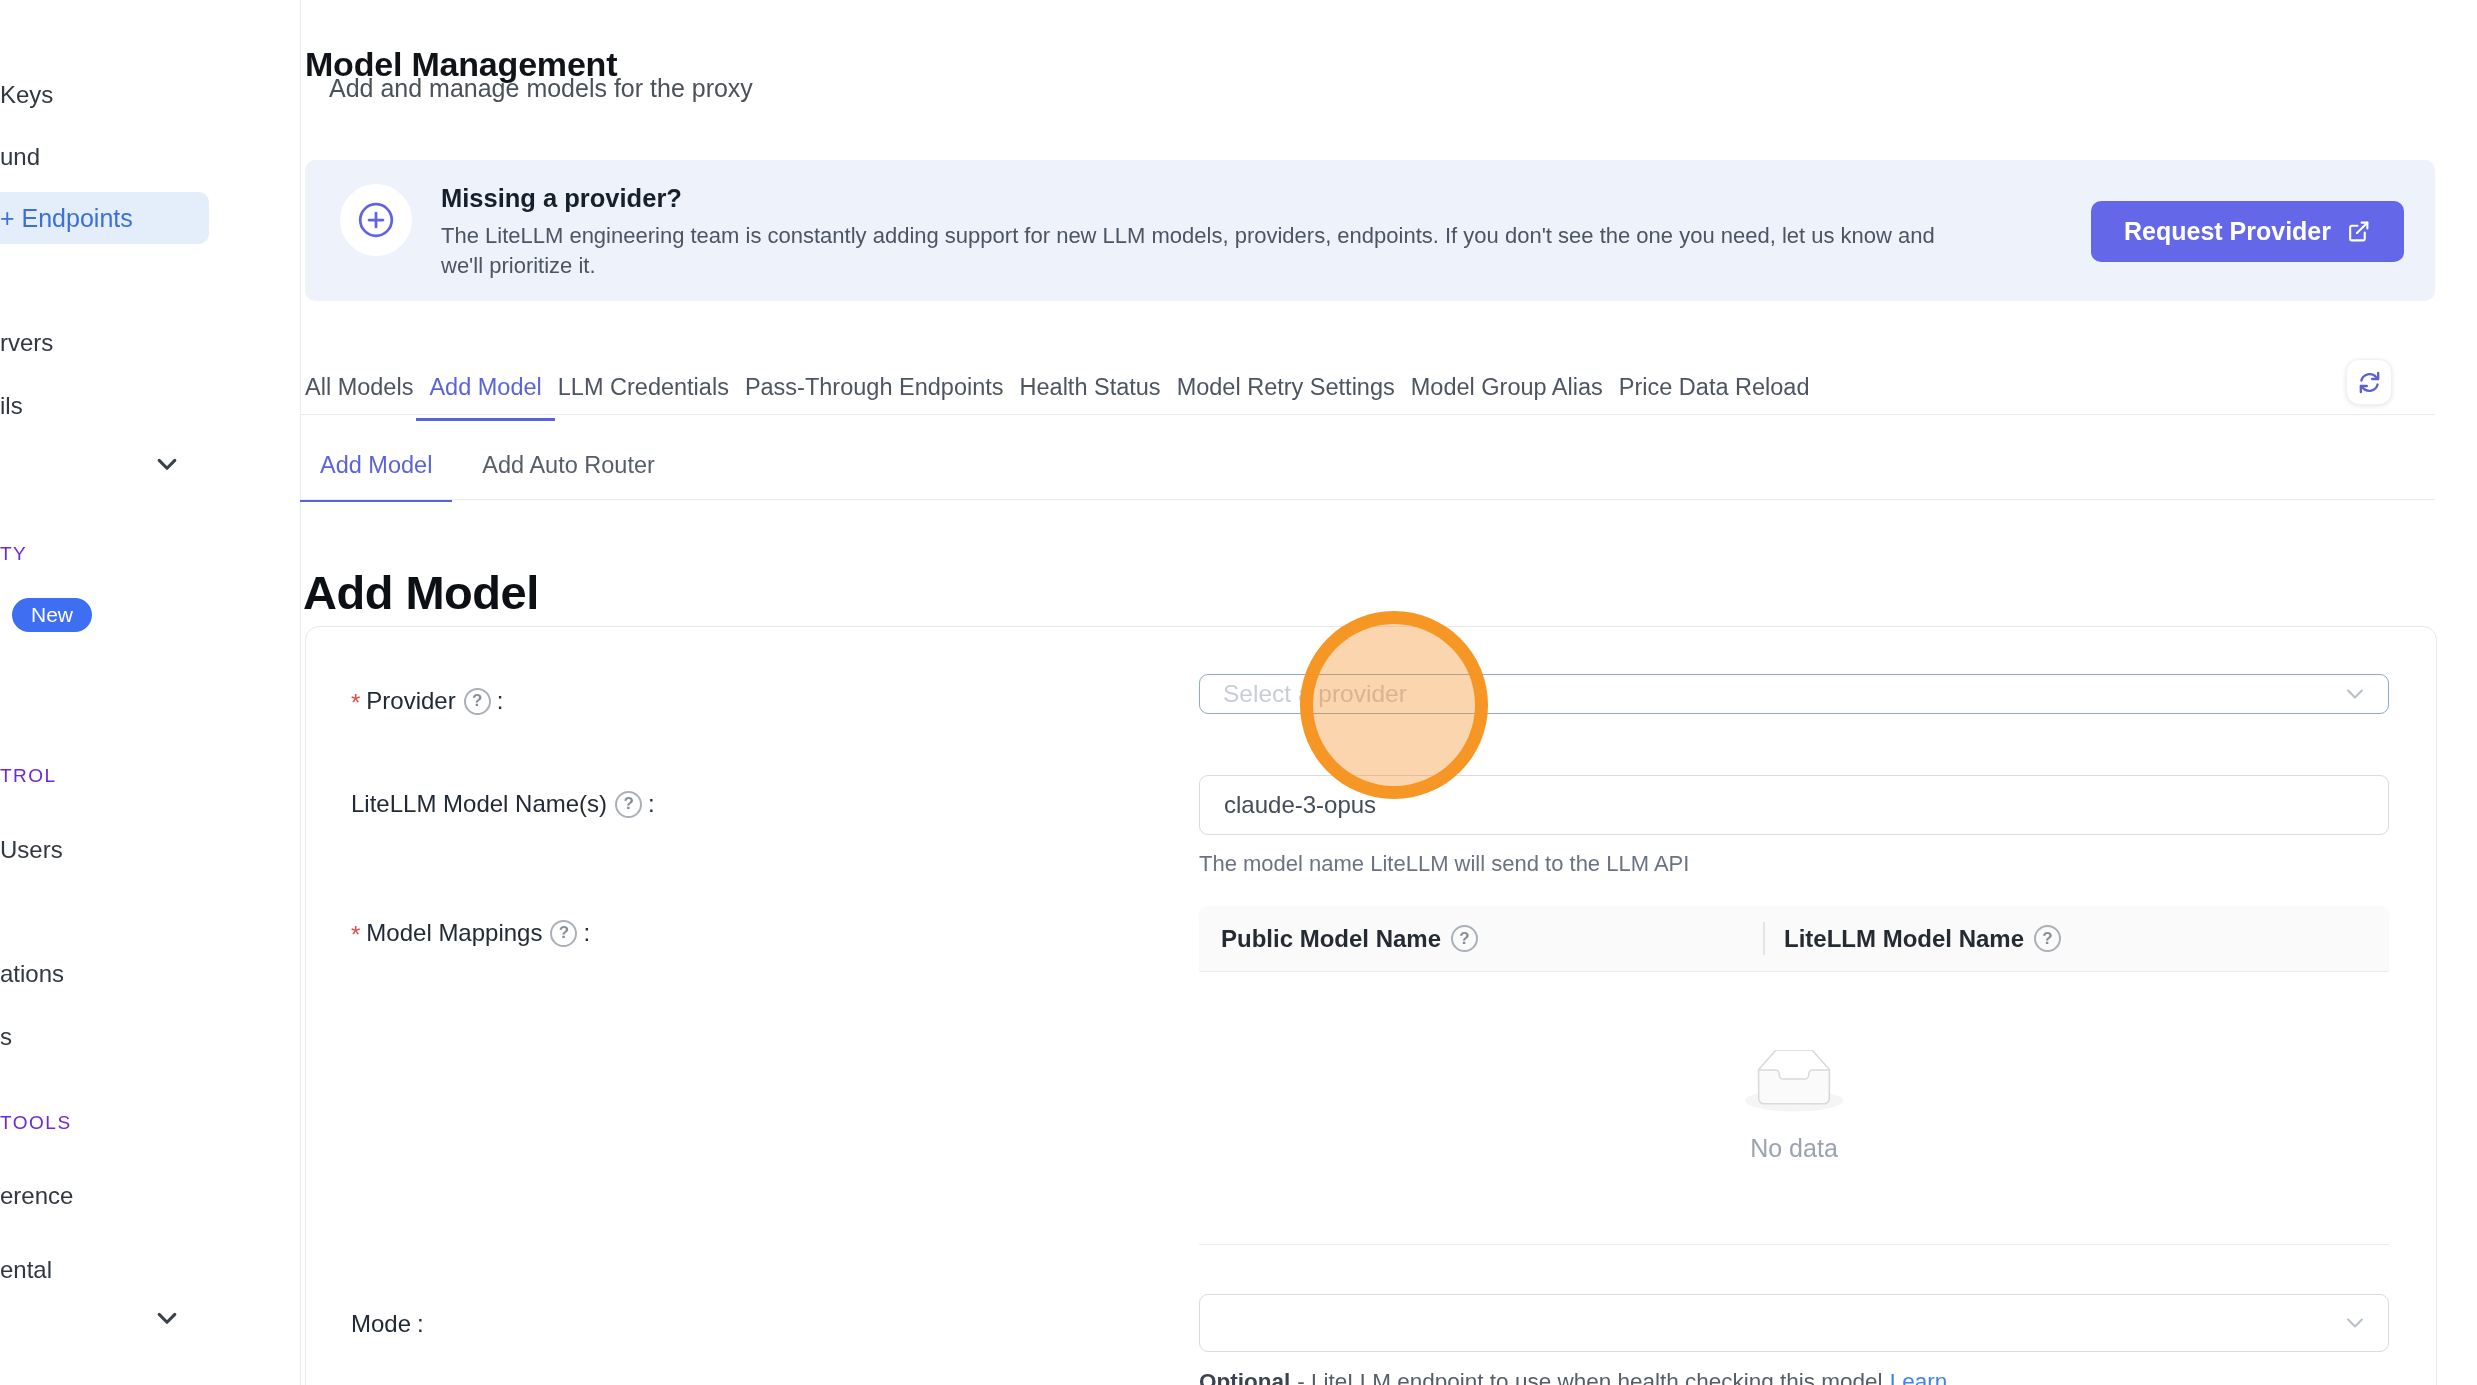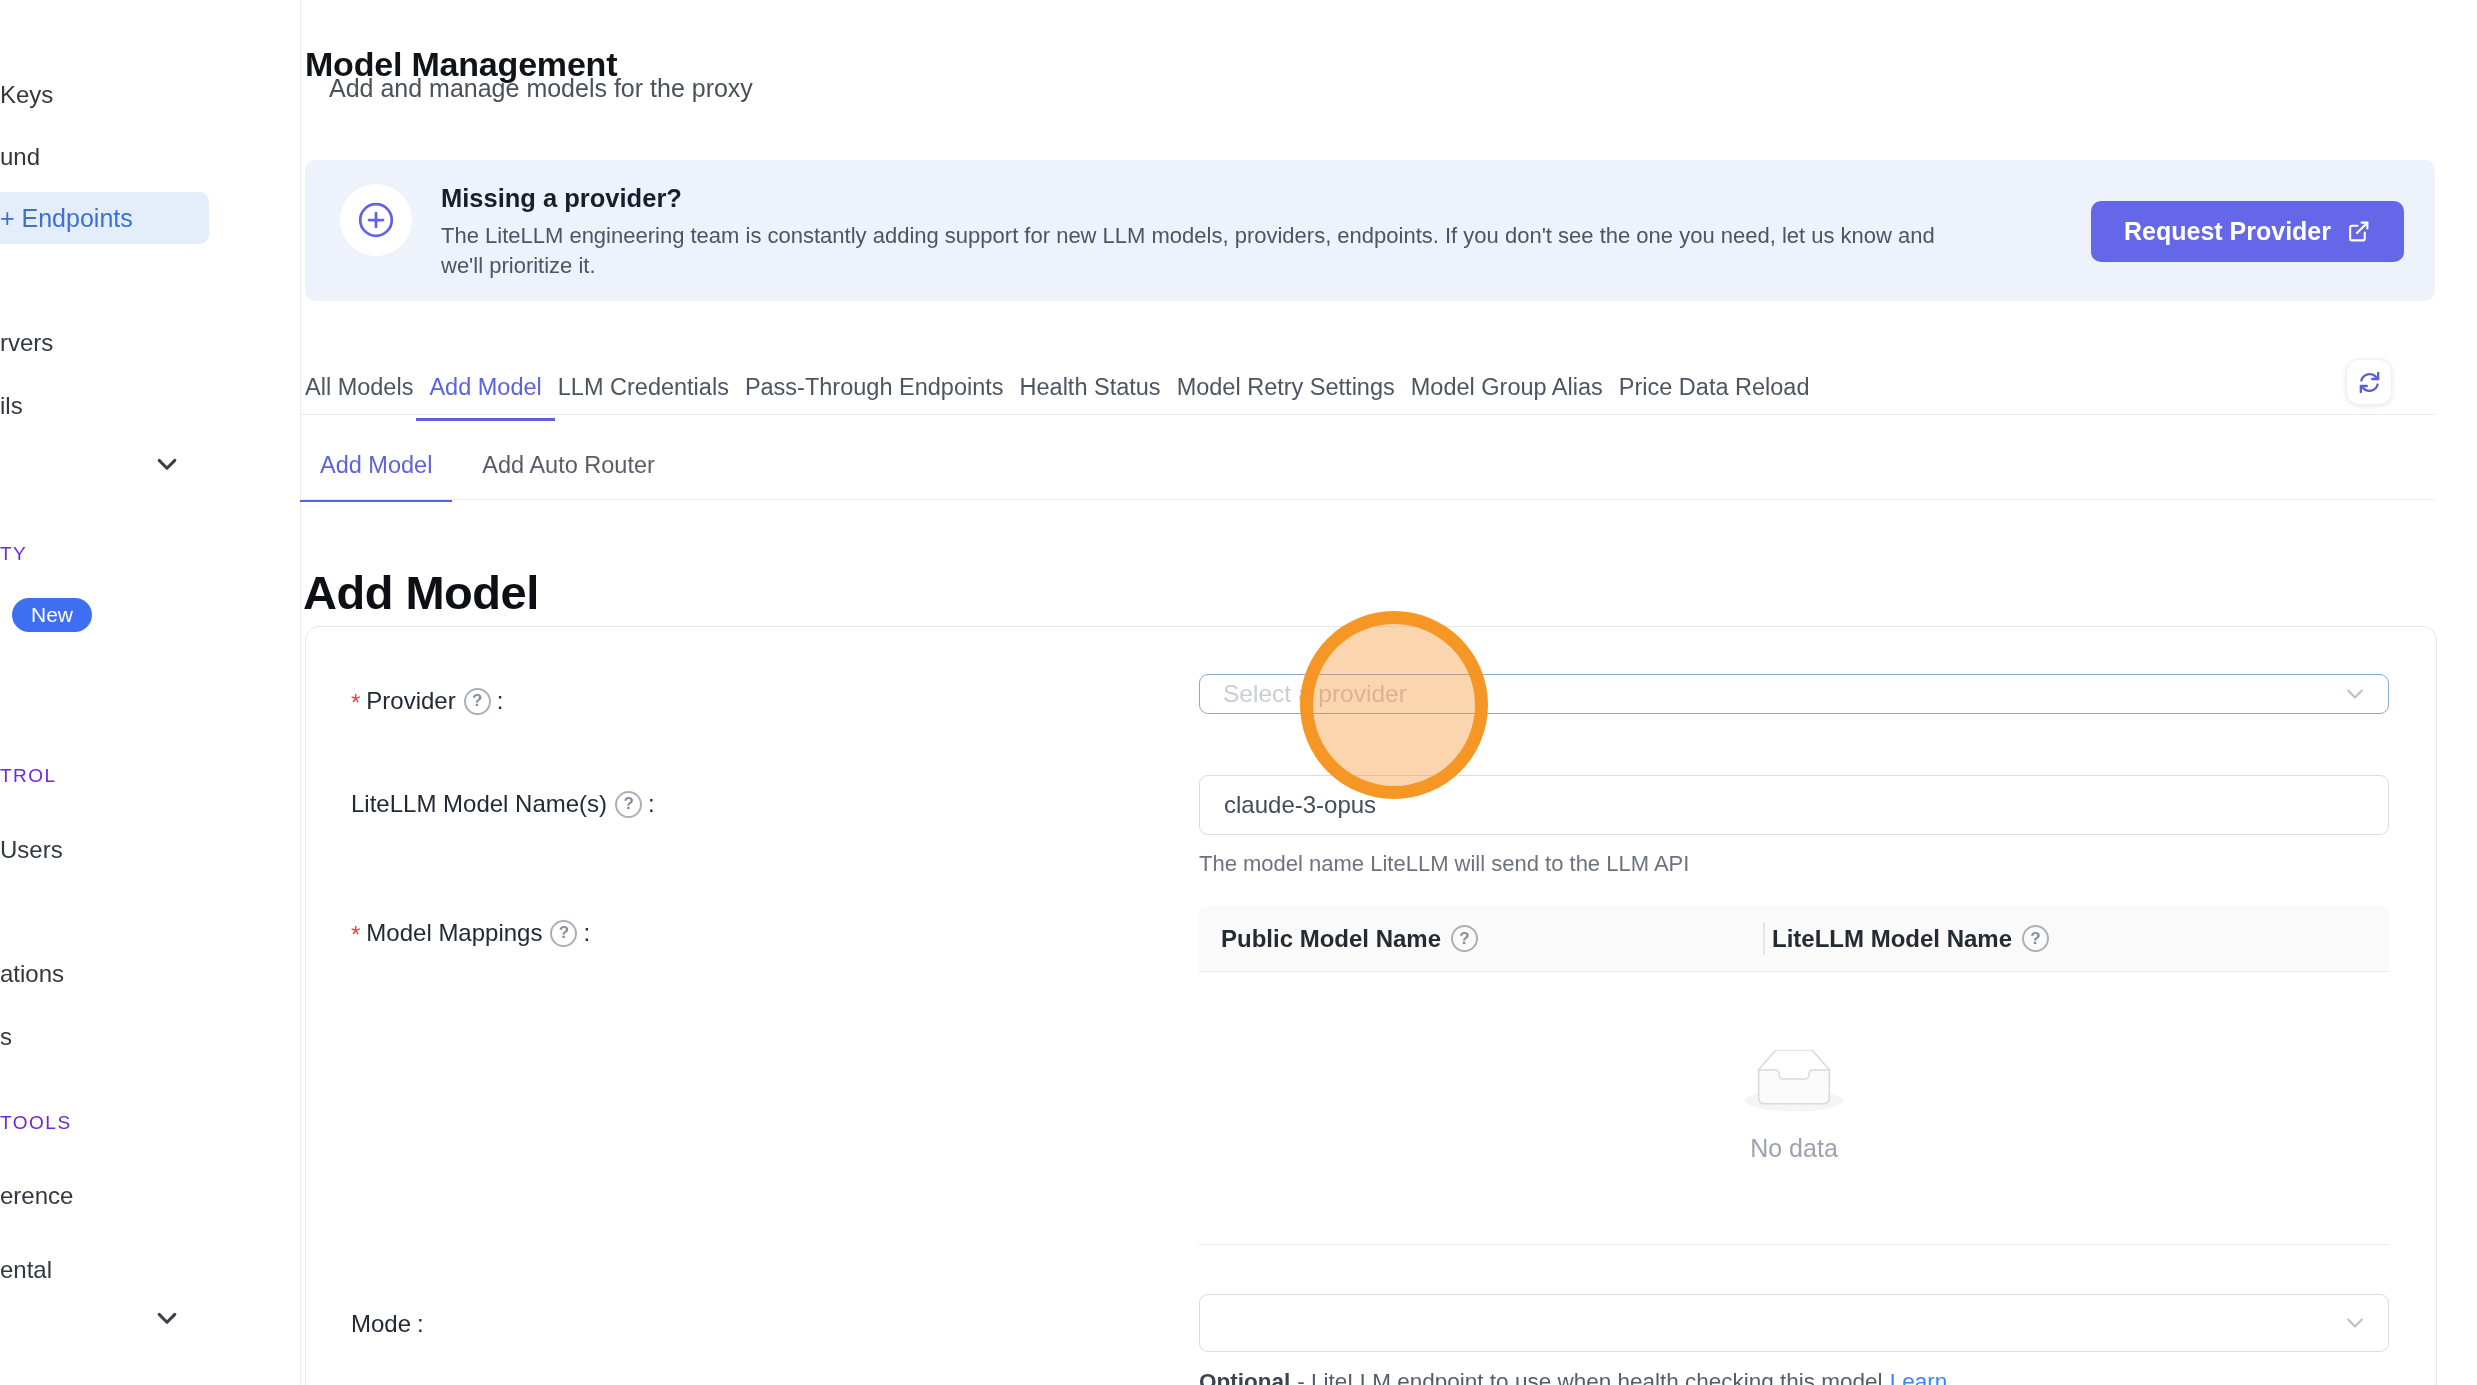--- a/index.html
+++ b/index.html
@@ -55,21 +55,21 @@
   .sel-chevron{position:absolute;right:22px;top:50%;transform:translateY(-50%);}
   .inp-names{top:148px;height:60px;border:1.3px solid #d8dbe0;}
   .inp-names span{padding-left:24px;font-size:24px;color:#444c59;}
   .helper{position:absolute;left:893px;font-size:22px;color:#6b7280;white-space:nowrap;}
   .helper-1{top:224px;}
   
   .map-table{position:absolute;left:893px;top:279px;width:1190px;}
   .map-head{height:65px;background:#fafafa;border-radius:8px 8px 0 0;border-bottom:1px solid #ececec;display:flex;position:relative;}
   .map-th{display:flex;align-items:center;gap:10px;font-size:24px;font-weight:700;color:#252b33;}
   .map-th1{width:565px;padding-left:22px;box-sizing:border-box;}
-  .map-th2{padding-left:8px;}
+  .map-th2{padding-left:20px;}
   .map-head-sep{position:absolute;left:564px;top:16px;width:2px;height:33px;background:#e4e4e4;}
   .map-body{height:272px;position:relative;border-bottom:1px solid #ececec;}
   .empty-wrap{position:absolute;left:0;top:78px;width:100%;display:flex;flex-direction:column;align-items:center;}
   .empty-text{margin-top:21px;font-size:25px;color:#9ca3af;}
   
   .sel-mode{top:667px;height:58px;border:1.3px solid #d8dbe0;}
   .helper-2{top:742px;display:flex;gap:7px;font-size:22.5px;}
   .helper-2 .opt{font-weight:700;color:#3b4350;}
   .helper-2 .rest{color:#555d68;}
   .helper-2 .lnk{color:#3b82f6;cursor:pointer;}

